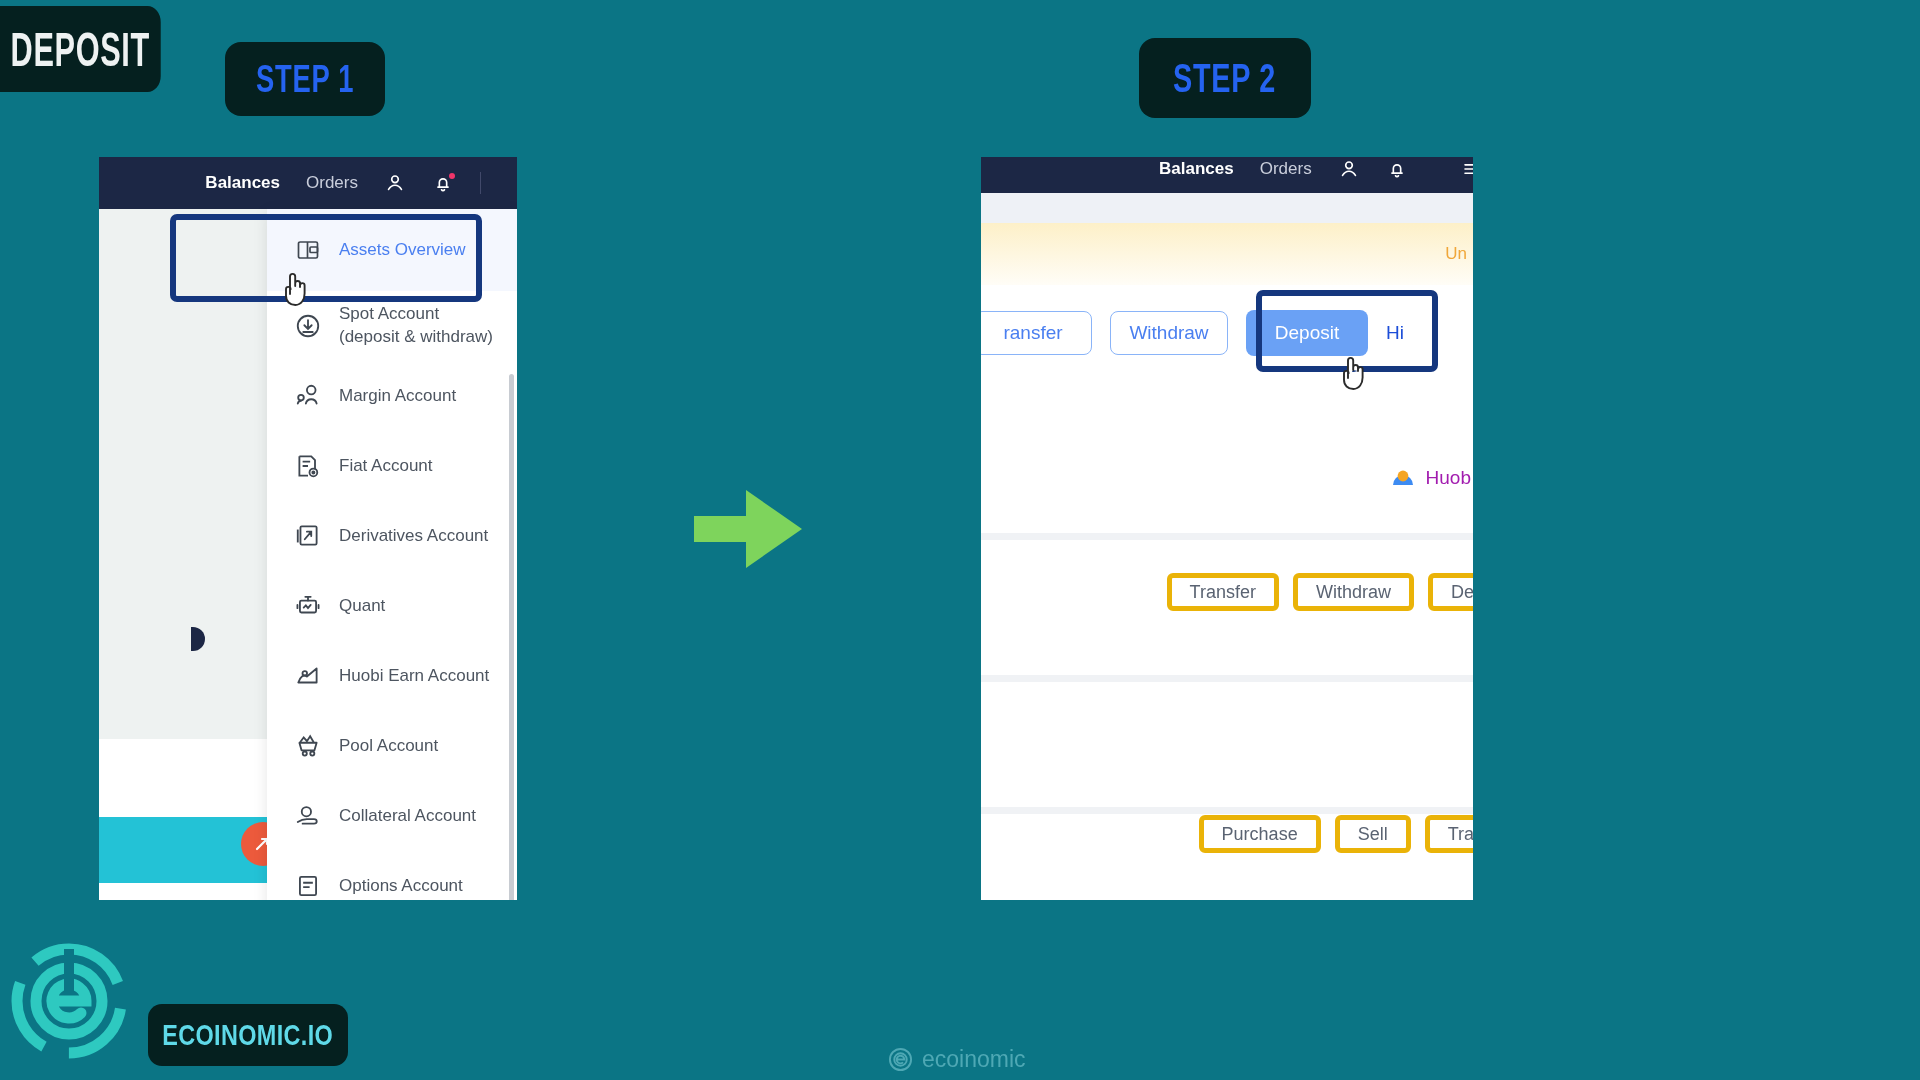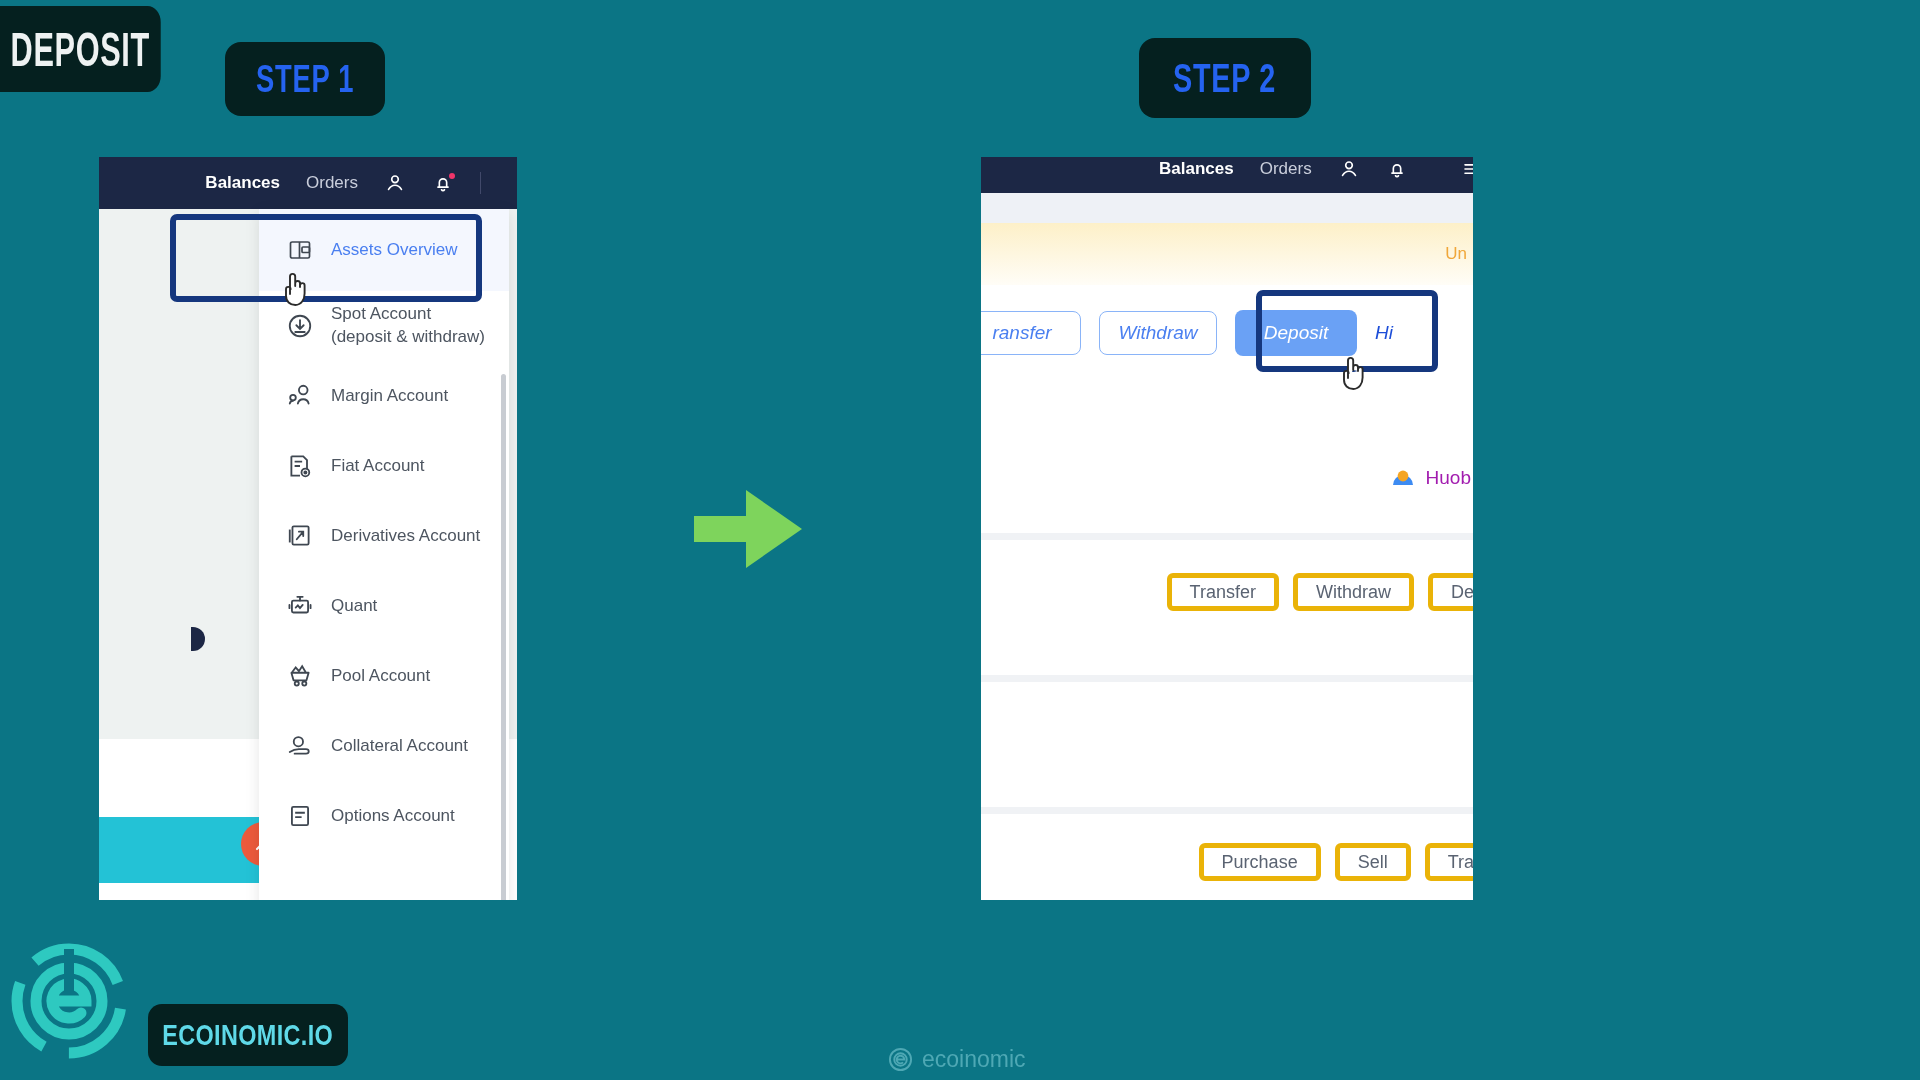--- a/index.html
+++ b/index.html
@@ -73,21 +73,21 @@
     background:#ec5a3c; border-radius:50%;
     display:flex; align-items:center; justify-content:center;
   }
   .p1-sidedot {
     position:absolute; left:92px; top:418px; width:14px; height:24px;
     background:#1c2745; border-radius:0 14px 14px 0;
   }
 
   
   .dropdown {
-    position:absolute; left:160px; top:52px;
+    position:absolute; left:168px; top:52px;
     width:250px; height:848px;
     background:#ffffff;
     box-shadow: 0 4px 14px rgba(0,0,0,0.10);
   }
   .menu-item {
     display:flex; align-items:center; gap:16px;
     padding: 0 14px 0 26px;
     height: 70px;
     color:#4d5560; font-size:17px;
   }
@@ -134,22 +134,21 @@
     position:absolute; left:0; top:66px; width:492px; height:62px;
     background: linear-gradient(#fdf0c8, #fffdf7);
     display:flex; align-items:center; justify-content:flex-end;
     padding-right:6px;
   }
   .p2-banner .btxt { color:#f0a73a; font-size:17px; }
 
   .p2-actionrow {
     position:absolute; left:0; top:128px; width:492px; height:96px;
     display:flex; align-items:center; gap:18px;
-    padding-left: 0px;
-    font-style: italic;
+    padding-left: 11px;
   }
   .btn-outline {
     border:1.5px solid #8ab4f8; color:#4a7ff0; background:#ffffff;
     border-radius:8px; height:44px; min-width:118px;
     display:flex; align-items:center; justify-content:center;
     font-size:19px;
   }
   .btn-primary {
     background:#6aa1f5; color:#ffffff; border:none;
     border-radius:8px; height:46px; min-width:122px;
@@ -320,20 +319,29 @@
           <svg width="28" height="28" viewBox="0 0 26 26" fill="none" stroke="#3f4751" stroke-width="1.7">
             <rect x="5.5" y="8" width="15" height="11" rx="1.3"></rect>
             <path d="M13 4.5v3.5M10.5 4.5h5" stroke-linecap="round"></path>
             <path d="M3.2 12v3M22.8 12v3" stroke-linecap="round"></path>
             <path d="M9 14.5l2-2 2 2.5 2.5-3" stroke-linecap="round"></path>
           </svg>
         </span>
         <span class="mi-label">Quant</span>
       </div>
 
+      <div class="menu-item">
+        <span class="mi-icon">
+          <svg width="28" height="28" viewBox="0 0 26 26" fill="none" stroke="#3f4751" stroke-width="1.7">
+            <path d="M4 19h17V6l-9 7.5C9 11 6 13.5 4 19z" stroke-linejoin="round"></path>
+            <circle cx="10" cy="10.5" r="2.1"></circle>
+          </svg>
+        </span>
+        <span class="mi-label">Huobi Earn Account</span>
+      </div>
 
       <div class="menu-item">
         <span class="mi-icon">
           <svg width="28" height="28" viewBox="0 0 26 26" fill="none" stroke="#3f4751" stroke-width="1.7">
             <path d="M5 10h16l-2 7H7z" stroke-linejoin="round"></path>
             <path d="M6 9l3-4 3 3.5 3-4.5 3 5" stroke-linecap="round"></path>
             <circle cx="10" cy="20" r="1.9"></circle>
             <circle cx="17" cy="20" r="1.9"></circle>
           </svg>
         </span>
@@ -422,21 +430,21 @@
     <div class="p2-btnrow" style="top:400px;">
       <div class="btn-sm">Transfer</div>
       <div class="btn-sm">Withdraw</div>
       <div class="btn-sm" style="margin-right:-34px;">Dep</div>
     </div>
 
     <div class="divider" style="top:518px;"></div>
 
     <div class="divider" style="top:650px;"></div>
 
-    <div class="p2-btnrow" style="top:670px;">
+    <div class="p2-btnrow" style="top:642px;">
       <div class="btn-sm">Purchase</div>
       <div class="btn-sm">Sell</div>
       <div class="btn-sm" style="margin-right:-34px;">Tran</div>
     </div>
   </div>
 
   <div class="hl-box2"></div>
 
   <svg class="cursor2" viewBox="0 0 34 40">
     <path d="M12 26V8.5a2.6 2.6 0 015.2 0V18M17.2 18v-2.6a2.4 2.4 0 014.8 0V19M22 19v-1.6a2.3 2.3 0 014.6 0v8.2c0 6-3.4 11.4-9.2 11.4-5.6 0-9.4-3.6-9.4-9.2v-6.6a2.3 2.3 0 014.6 0" fill="#ffffff" stroke="#2b2b2b" stroke-width="1.9" stroke-linejoin="round" stroke-linecap="round"></path>

